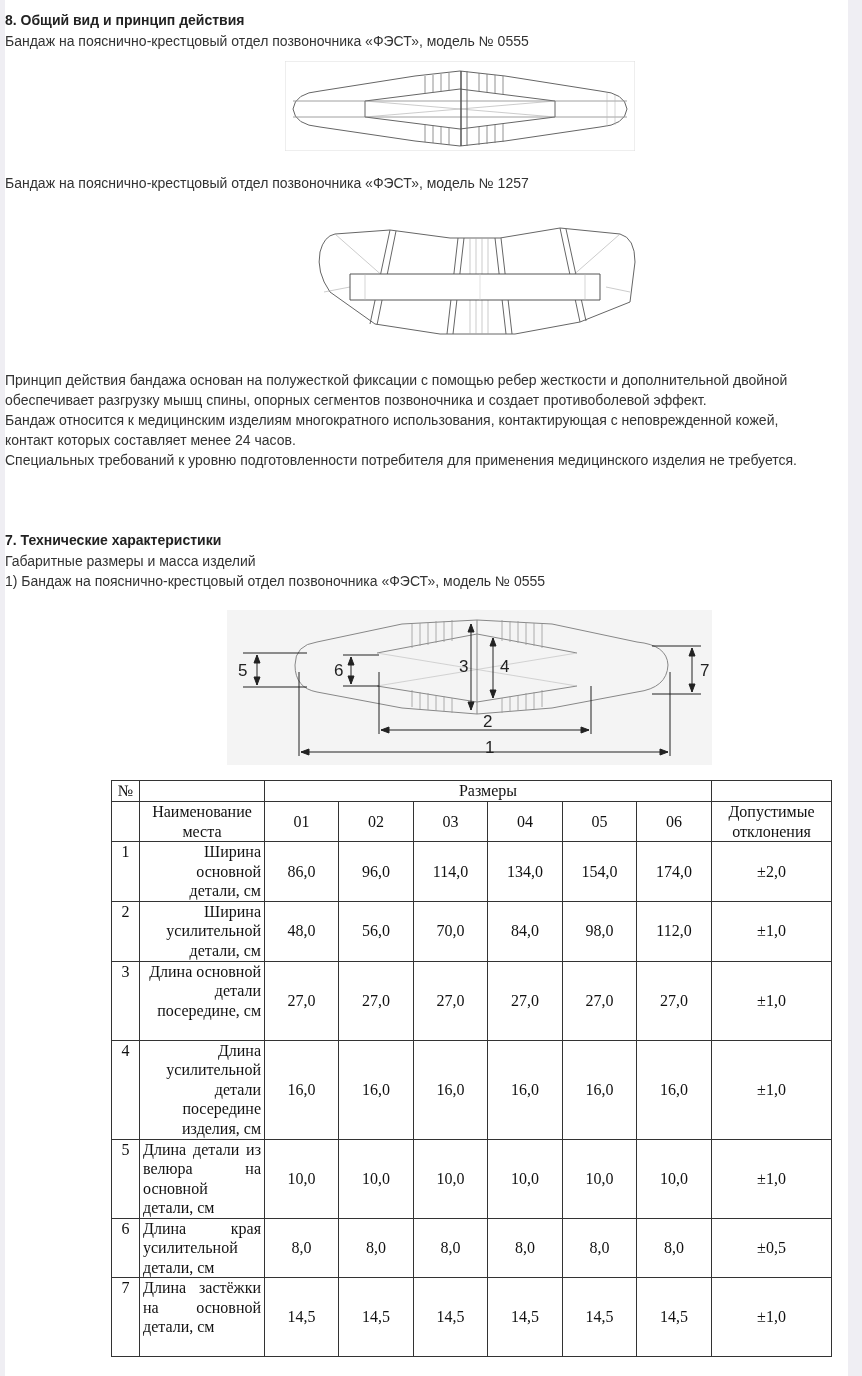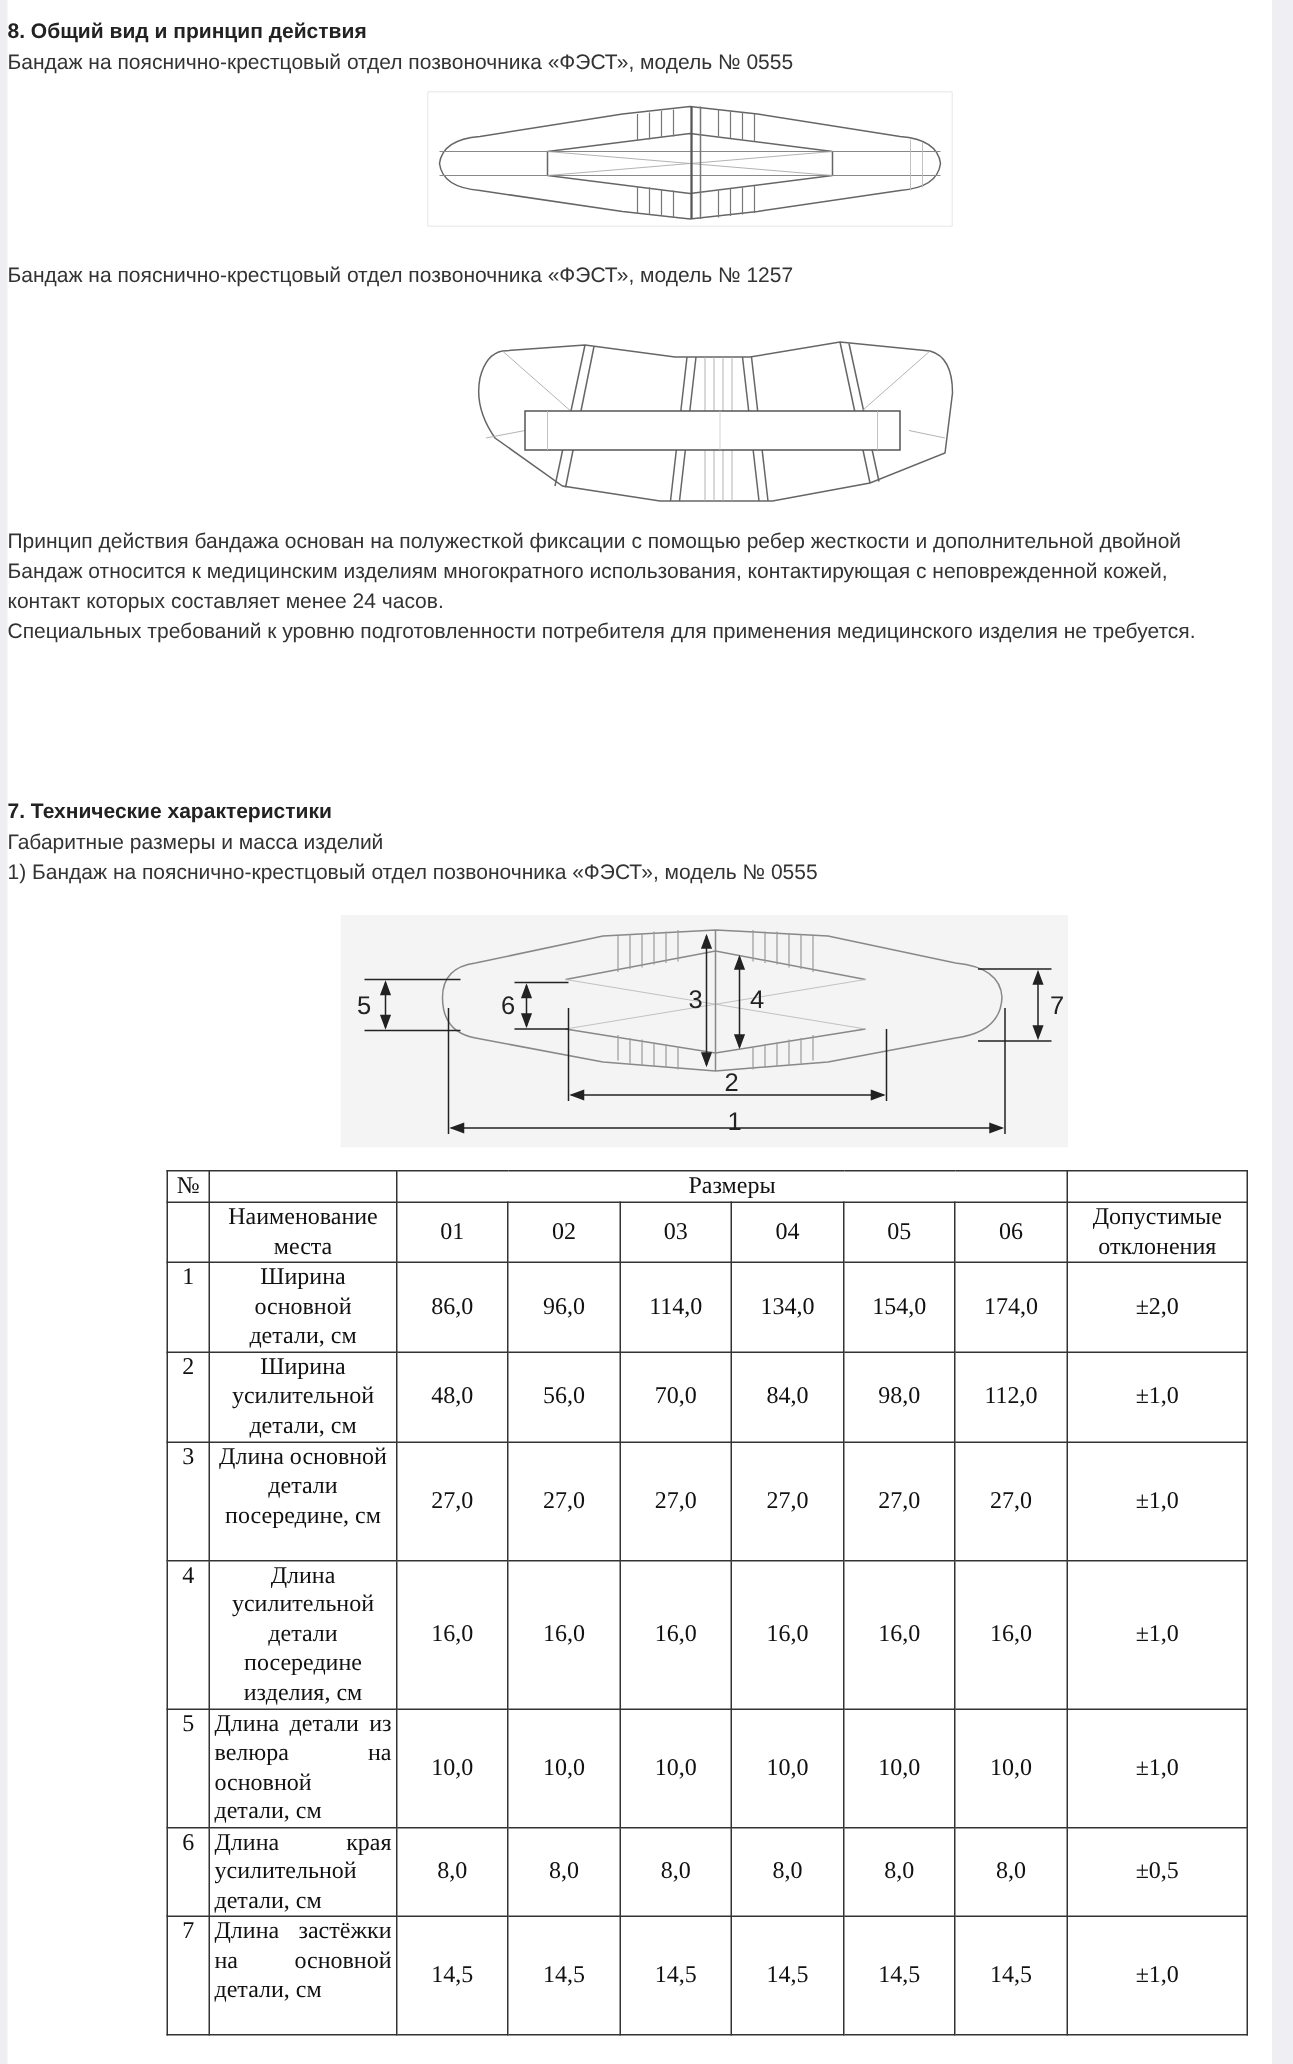--- a/index.html
+++ b/index.html
@@ -2,28 +2,28 @@
 <html><head>
 <meta charset="utf-8">
 <style>
   html, body { margin:0; padding:0; }
   body { width:862px; height:1376px; background:#efeef3; position:relative; overflow:hidden;
          font-family:"Liberation Sans", sans-serif; color:#333; }
   .page { position:absolute; left:5px; top:0; width:843px; height:1376px; background:#fff; }
   .t { position:absolute; left:0; font-size:14px; line-height:20px; white-space:nowrap; color:#333; }
   .h { font-weight:bold; color:#222; }
   .u { }
-  .para { position:absolute; left:0; top:350px; width:840px; font-size:14px; line-height:20px; color:#333; }
+  .para { position:absolute; left:0; top:370px; width:840px; font-size:14px; line-height:20px; color:#333; }
   .para div { white-space:nowrap; }
   .fig { position:absolute; }
   svg line, svg path, svg rect, svg polyline { vector-effect:non-scaling-stroke; }
   table.spec { position:absolute; left:106px; top:780px; border-collapse:collapse;
                font-family:"Liberation Serif", serif; font-size:16px; color:#111; }
   table.spec td { border:1px solid #333; padding:0 3px; vertical-align:middle; text-align:center; line-height:19.5px; }
-  table.spec td.name { text-align:center; vertical-align:top; }
+  table.spec td.name { text-align:right; vertical-align:top; }
   table.spec td.num { vertical-align:top; text-align:center; }
   table.spec td.just { text-align:justify; text-align-last:left; }
 </style>
 </head>
 <body>
 
 <div class="page">
 
   <div class="t h" style="top:10px">8. Общий вид и принцип действия</div>
   <div class="t" style="top:31px">Бандаж на пояснично-крестцовый отдел позвоночника «ФЭСТ», модель № 0555</div>
@@ -88,20 +88,21 @@
         <line x1="320" y1="70" x2="296" y2="65"></line>
     </g>
     <rect x="40" y="52" width="250" height="26" fill="#fff" stroke="#555"></rect>
     <line x1="55" y1="52" x2="55" y2="78" stroke="#bbb" stroke-width="0.6"></line>
     <line x1="275" y1="52" x2="275" y2="78" stroke="#bbb" stroke-width="0.6"></line>
     <line x1="170" y1="52" x2="170" y2="78" stroke="#ccc" stroke-width="0.6"></line>
   </svg>
 
   <div class="para">
     <div>Принцип действия бандажа основан на полужесткой фиксации с помощью ребер жесткости и дополнительной двойной</div>
+    <div>обеспечивает разгрузку мышц спины, опорных сегментов позвоночника и создает противоболевой эффект.</div>
     <div>Бандаж относится к медицинским изделиям многократного использования, контактирующая с неповрежденной кожей,</div>
     <div>контакт которых составляет менее 24 часов.</div>
     <div>Специальных требований к уровню подготовленности потребителя для применения медицинского изделия не требуется.</div>
   </div>
 
   <div class="t h" style="top:530px">7. Технические характеристики</div>
   <div class="t u" style="top:551px">Габаритные размеры и масса изделий</div>
   <div class="t" style="top:571px">1) Бандаж на пояснично-крестцовый отдел позвоночника «ФЭСТ», модель № 0555</div>
 
   <svg class="fig" style="left:222px;top:610px" width="485" height="155" viewBox="0 0 485 155">

